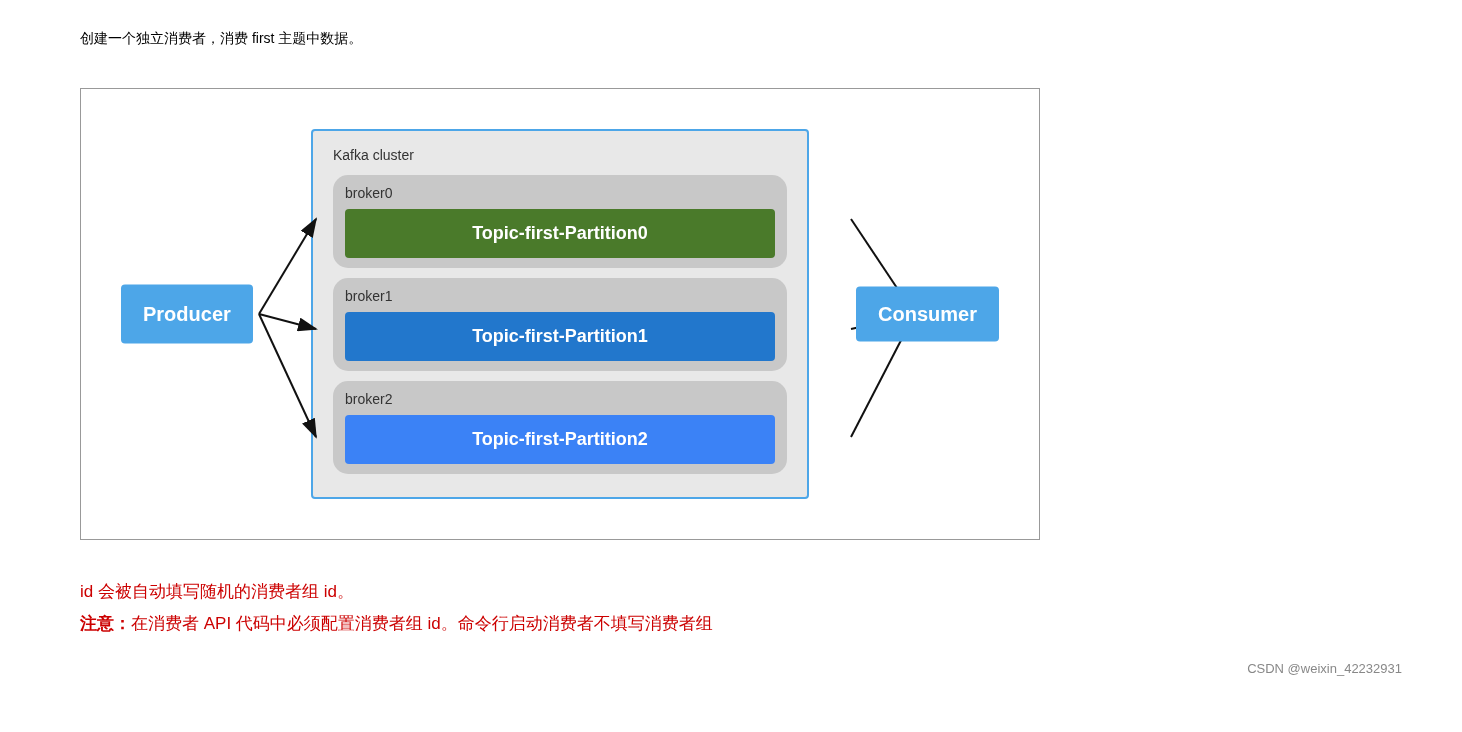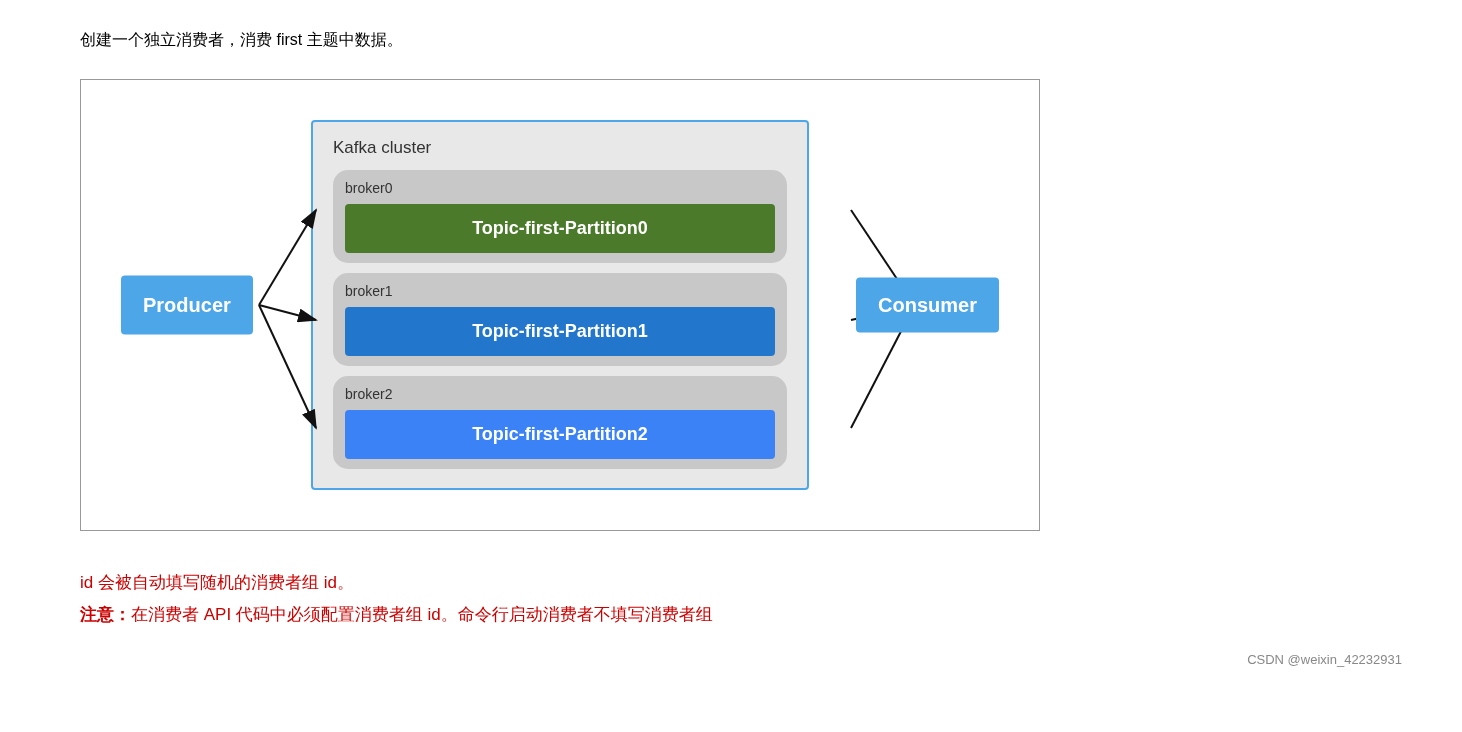--- a/index.html
+++ b/index.html
@@ -6,22 +6,22 @@
     body {
       font-family: "Microsoft YaHei", "PingFang SC", sans-serif;
       background: #fff;
       color: #000;
       width: 1462px;
       min-height: 732px;
       padding: 30px 60px 30px 80px;
     }
 
     .intro-text {
-      font-size: 16px;
-      margin-bottom: 28px;
+      font-size: 14px;
+      margin-bottom: 40px;
       color: #000;
     }
 
     .diagram-wrapper {
       border: 1.5px solid #999;
       background: #fff;
       padding: 30px 40px;
       display: flex;
       align-items: center;
       justify-content: center;
@@ -48,21 +48,21 @@
       background: #e8e8e8;
       border-radius: 4px;
       padding: 16px 20px;
       position: relative;
       flex: 1;
       margin: 0 20px;
       min-width: 340px;
     }
 
     .kafka-cluster-label {
-      font-size: 17px;
+      font-size: 14px;
       color: #333;
       margin-bottom: 12px;
       font-weight: normal;
     }
 
     .broker-box {
       background: #c8c8c8;
       border-radius: 15px;
       padding: 10px 12px;
       margin-bottom: 10px;

